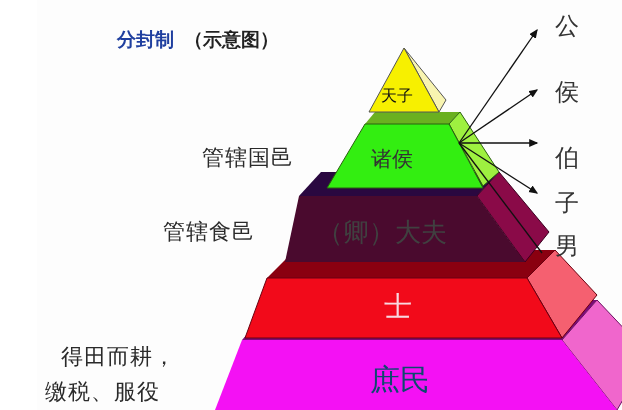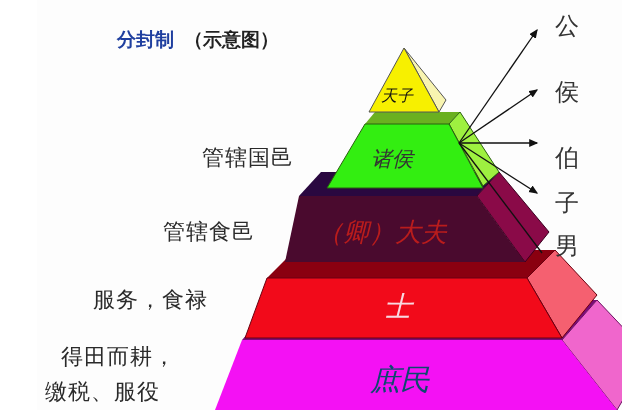--- a/index.html
+++ b/index.html
@@ -3,21 +3,21 @@
 <meta charset="utf-8">
 <style>
   html,body{margin:0;padding:0;background:#ffffff;}
   #stage{position:relative;width:622px;height:410px;overflow:hidden;background:#fdfdfd;font-family:"DejaVu Sans","Liberation Sans",sans-serif;margin-left:37px;}
   svg{position:absolute;left:0;top:0;}
   .lbl{position:absolute;color:#2a2a2a;font-family:"DejaVu Serif","Liberation Serif",serif;font-size:22px;white-space:nowrap;letter-spacing:1px;text-align:right;}
   .title{position:absolute;left:80px;top:27px;font-size:19px;font-weight:bold;font-family:"DejaVu Sans","Liberation Sans",sans-serif;}
   .title .a{color:#1f3f9f;}
   .title .b{color:#222;margin-left:10px;}
   .rank{position:absolute;font-family:"DejaVu Serif","Liberation Serif",serif;font-size:24px;color:#333;}
-  .tier{position:absolute;font-family:"DejaVu Serif","Liberation Serif",serif;text-align:center;white-space:nowrap;font-style:italic;}
+  .tier{position:absolute;font-family:"DejaVu Serif","Liberation Serif",serif;text-align:center;white-space:nowrap;}
 </style>
 </head>
 <body>
 
 <div id="stage">
 
   <svg width="622" height="410" viewBox="0 0 622 410">
 
     <g>
       <polygon points="205,340 525,340 560,300 240,300" fill="#7a0a7a"></polygon>
@@ -61,27 +61,26 @@
       <line x1="422" y1="143" x2="505" y2="253"></line>
     </g>
   </svg>
 
   <div class="title">
     <span class="a">分封制</span><span class="b">（示意图）</span>
   </div>
 
   <div class="tier" style="left:344px;top:86px;font-size:16px;color:#111;">天子</div>
   <div class="tier" style="left:334px;top:145px;font-size:21px;color:#333;">诸侯</div>
-  <div class="tier" style="left:280px;top:215px;font-size:26px;color:#b91c1c;">（卿）大夫</div>
+  <div class="tier" style="left:280px;top:215px;font-size:26px;color:#404040;">（卿）大夫</div>
   <div class="tier" style="left:347px;top:288px;font-size:28px;color:#f8d8e0;">士</div>
   <div class="tier" style="left:333px;top:360px;font-size:30px;color:#0c4a6e;">庶民</div>
 
   <div class="lbl" style="left:165px;top:143px;">管辖国邑</div>
   <div class="lbl" style="left:126px;top:217px;">管辖食邑</div>
-  <div class="lbl" style="left:56px;top:285px;">服务，食禄</div>
   <div class="lbl" style="left:24px;top:342px;">得田而耕，</div>
   <div class="lbl" style="left:8px;top:377px;">缴税、服役</div>
 
   <div class="rank" style="left:518px;top:10px;">公</div>
   <div class="rank" style="left:518px;top:76px;">侯</div>
   <div class="rank" style="left:518px;top:142px;">伯</div>
   <div class="rank" style="left:518px;top:187px;">子</div>
   <div class="rank" style="left:518px;top:230px;">男</div>
 </div>
 

